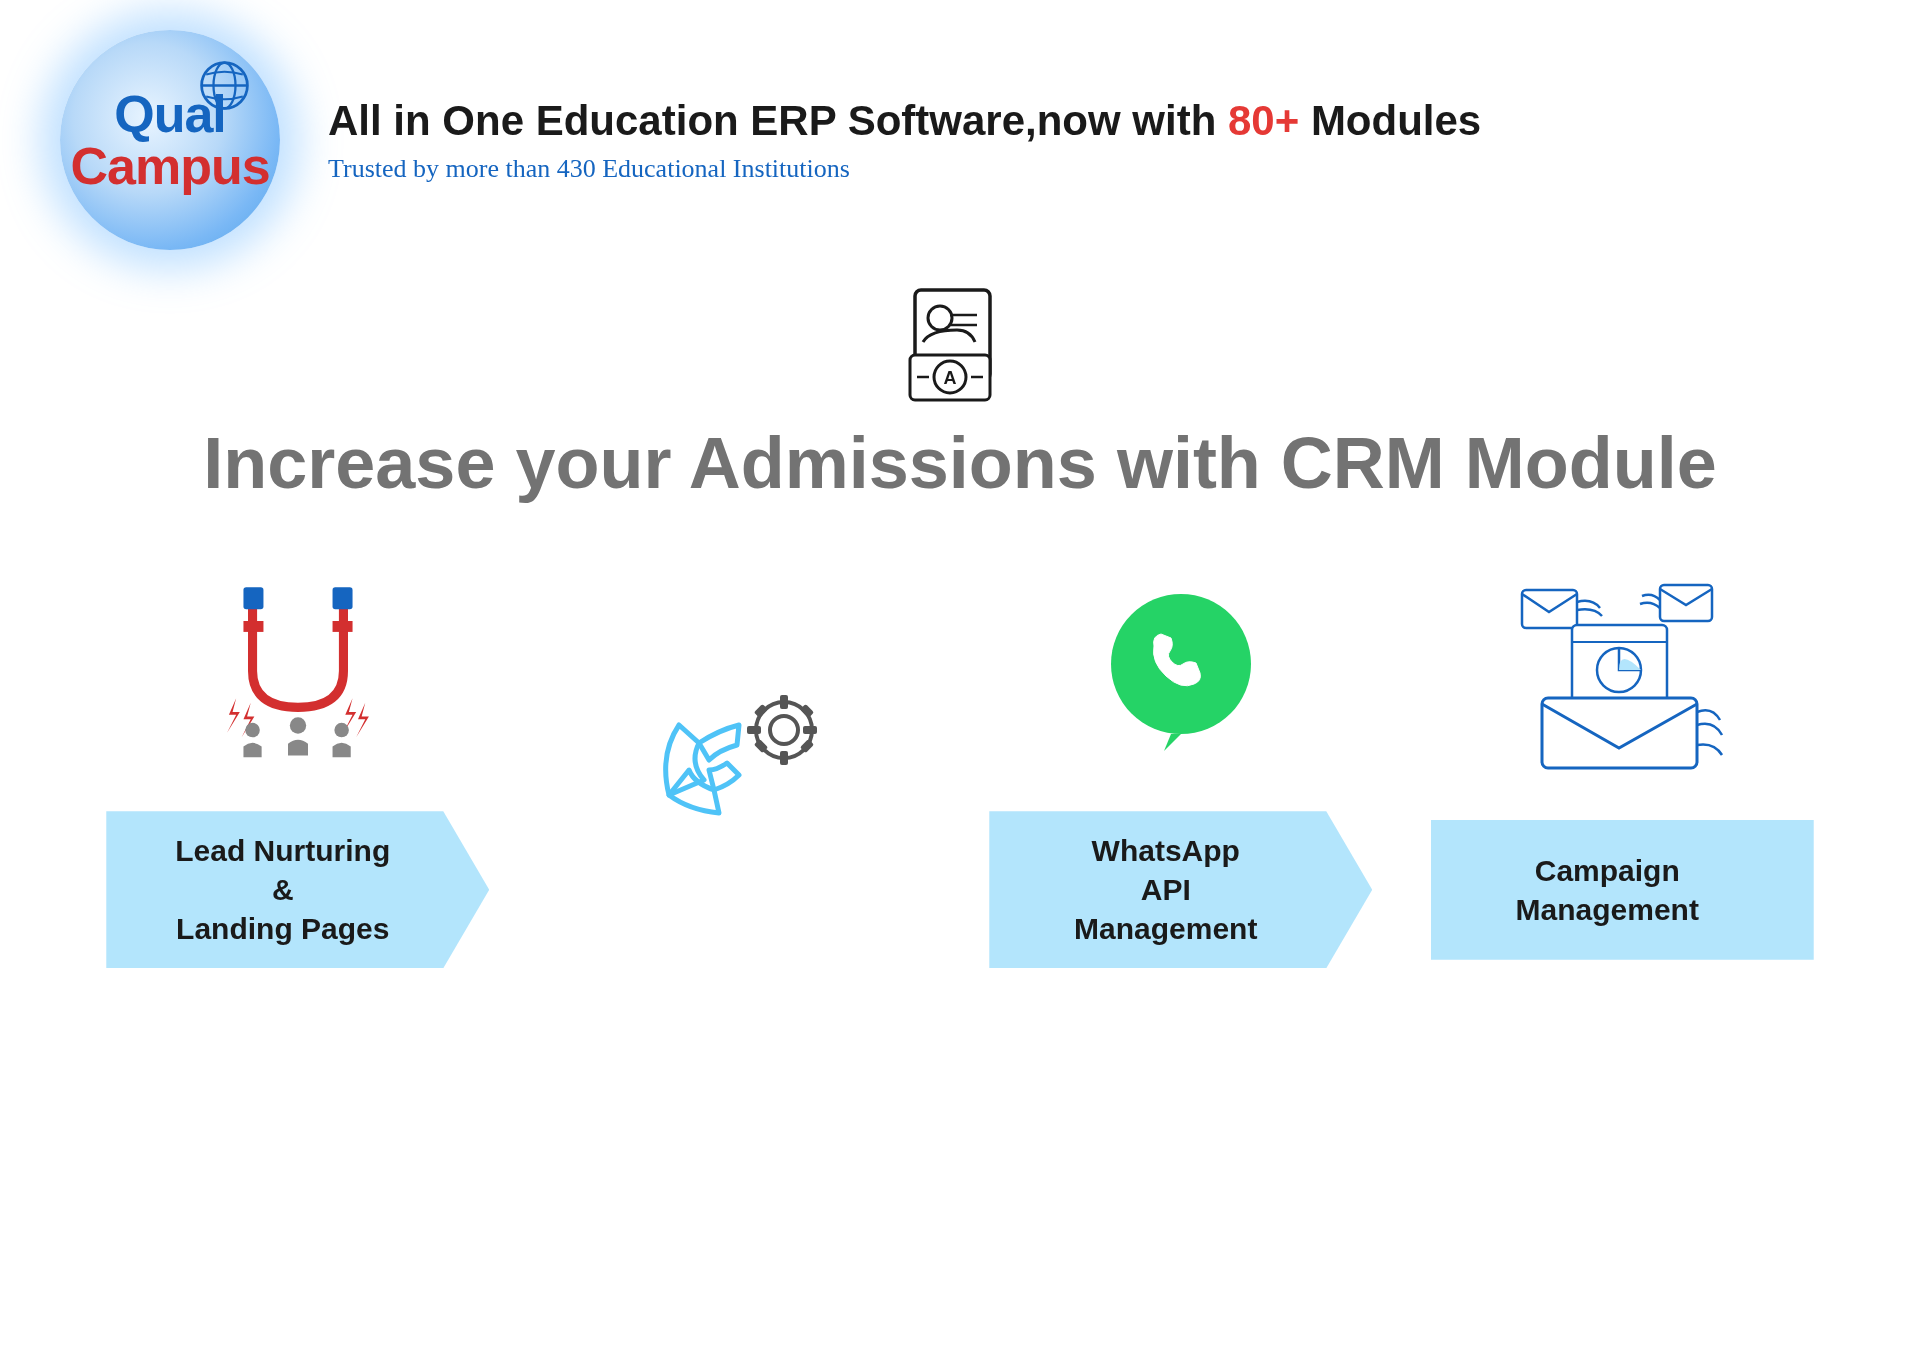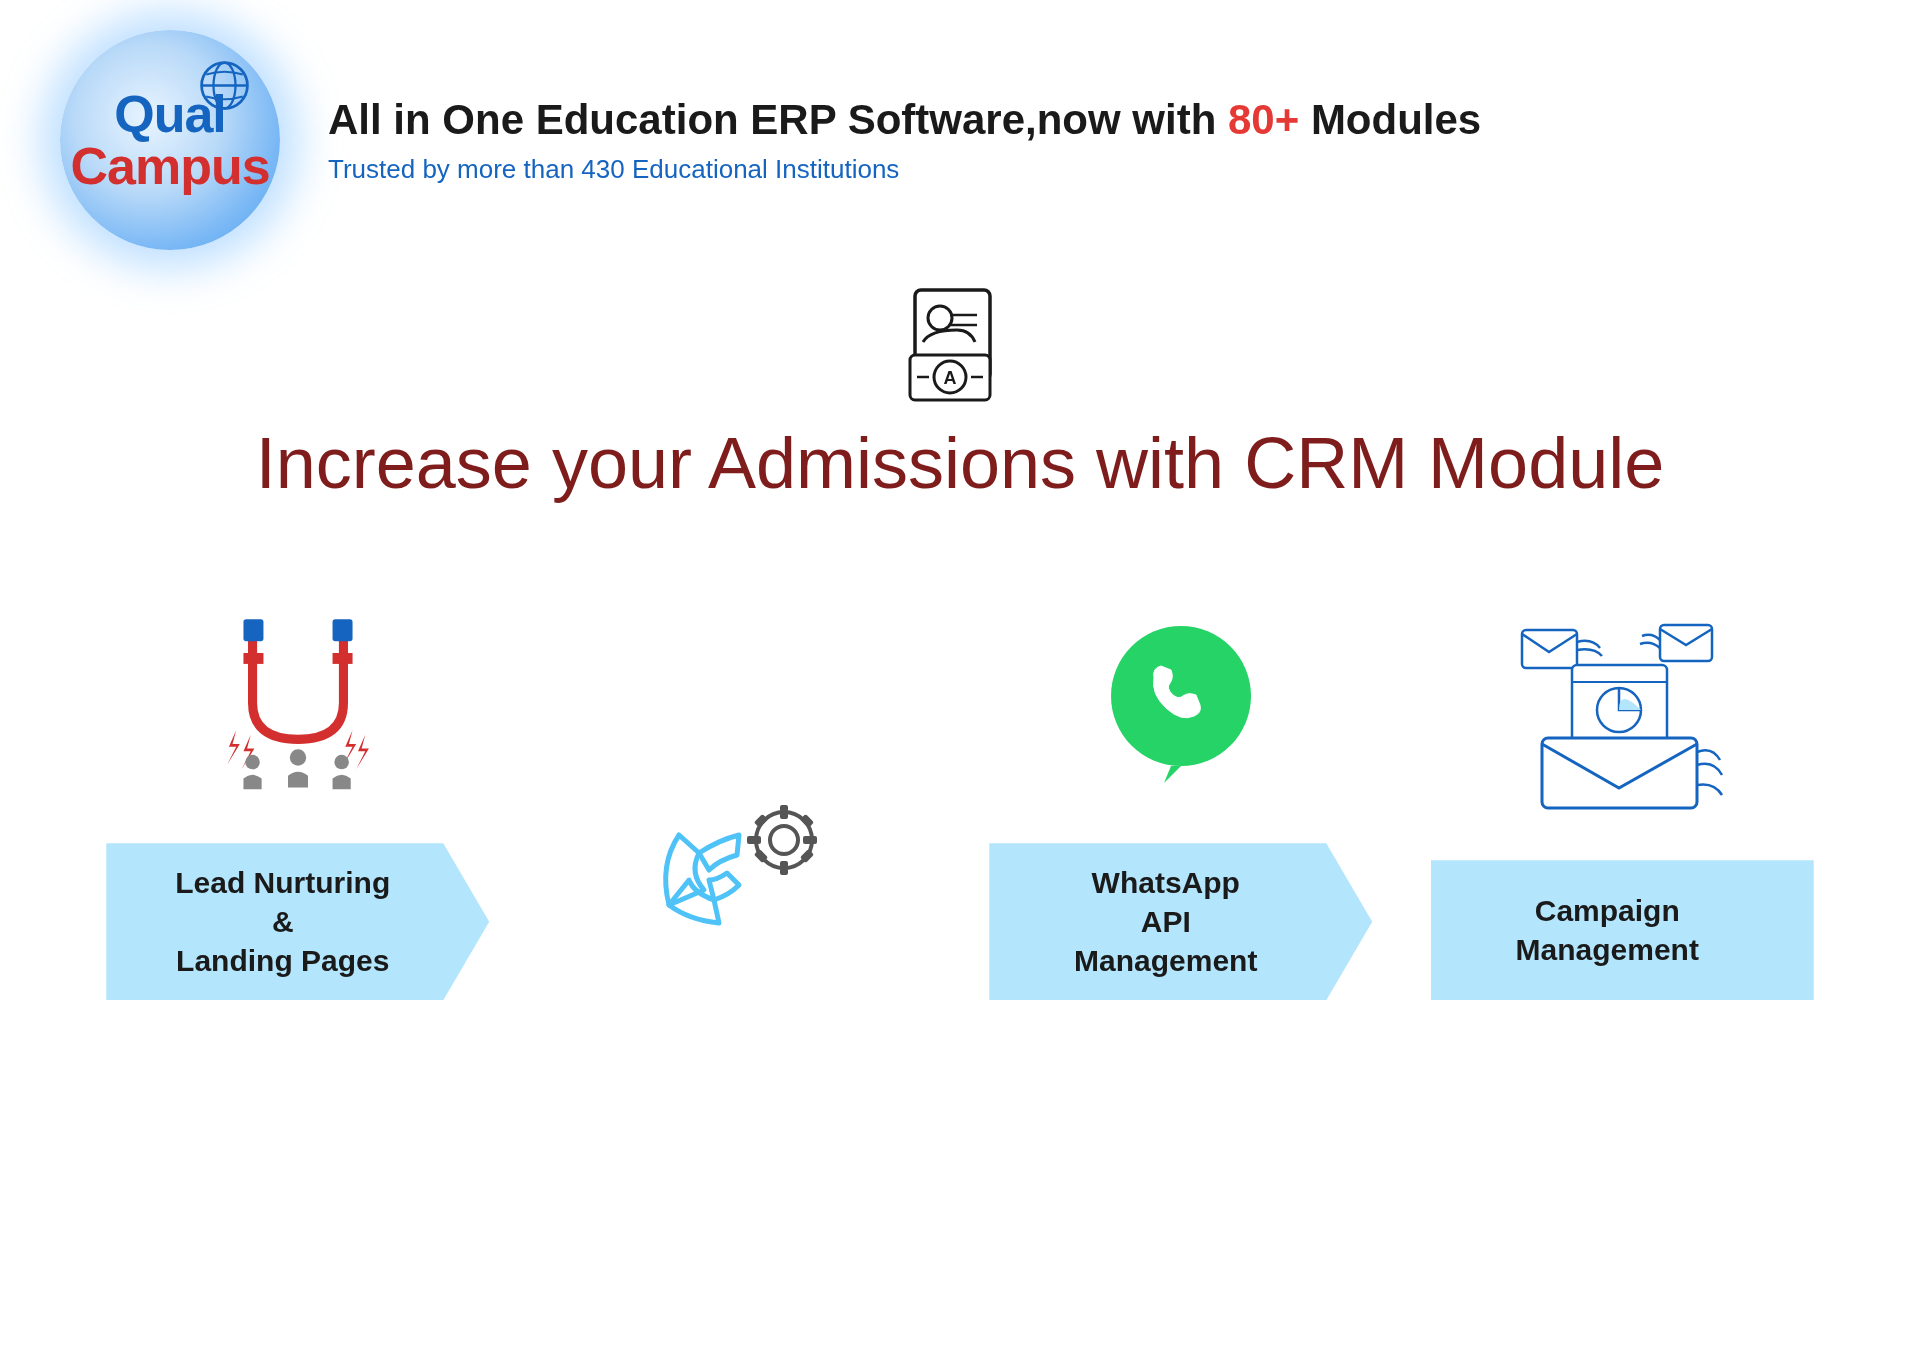--- a/index.html
+++ b/index.html
@@ -78,20 +78,21 @@
     }
 
     .header-title .highlight {
       color: #e53935;
     }
 
     .header-subtitle {
       font-size: 26px;
       color: #1565c0;
       font-weight: 400;
+      font-family: Liberation Serif, serif;
     }
 
     
     .main-content {
       display: flex;
       flex-direction: column;
       align-items: center;
       padding: 10px 60px 40px 60px;
     }
 
@@ -101,31 +102,31 @@
     }
 
     .crm-icon-svg {
       width: 130px;
       height: 130px;
     }
 
     
     .main-heading {
       font-size: 72px;
-      font-weight: 400;
-      color: #7f1d1d;
+      font-weight: 700;
+      color: #737373;
       text-align: center;
-      margin-bottom: 60px;
+      margin-bottom: 28px;
       line-height: 1.1;
     }
 
     
     .features-row {
       display: flex;
-      align-items: flex-end;
+      align-items: center;
       gap: 16px;
       width: 100%;
       max-width: 1750px;
     }
 
     .feature-item {
       display: flex;
       flex-direction: column;
       align-items: center;
       flex: 1;

